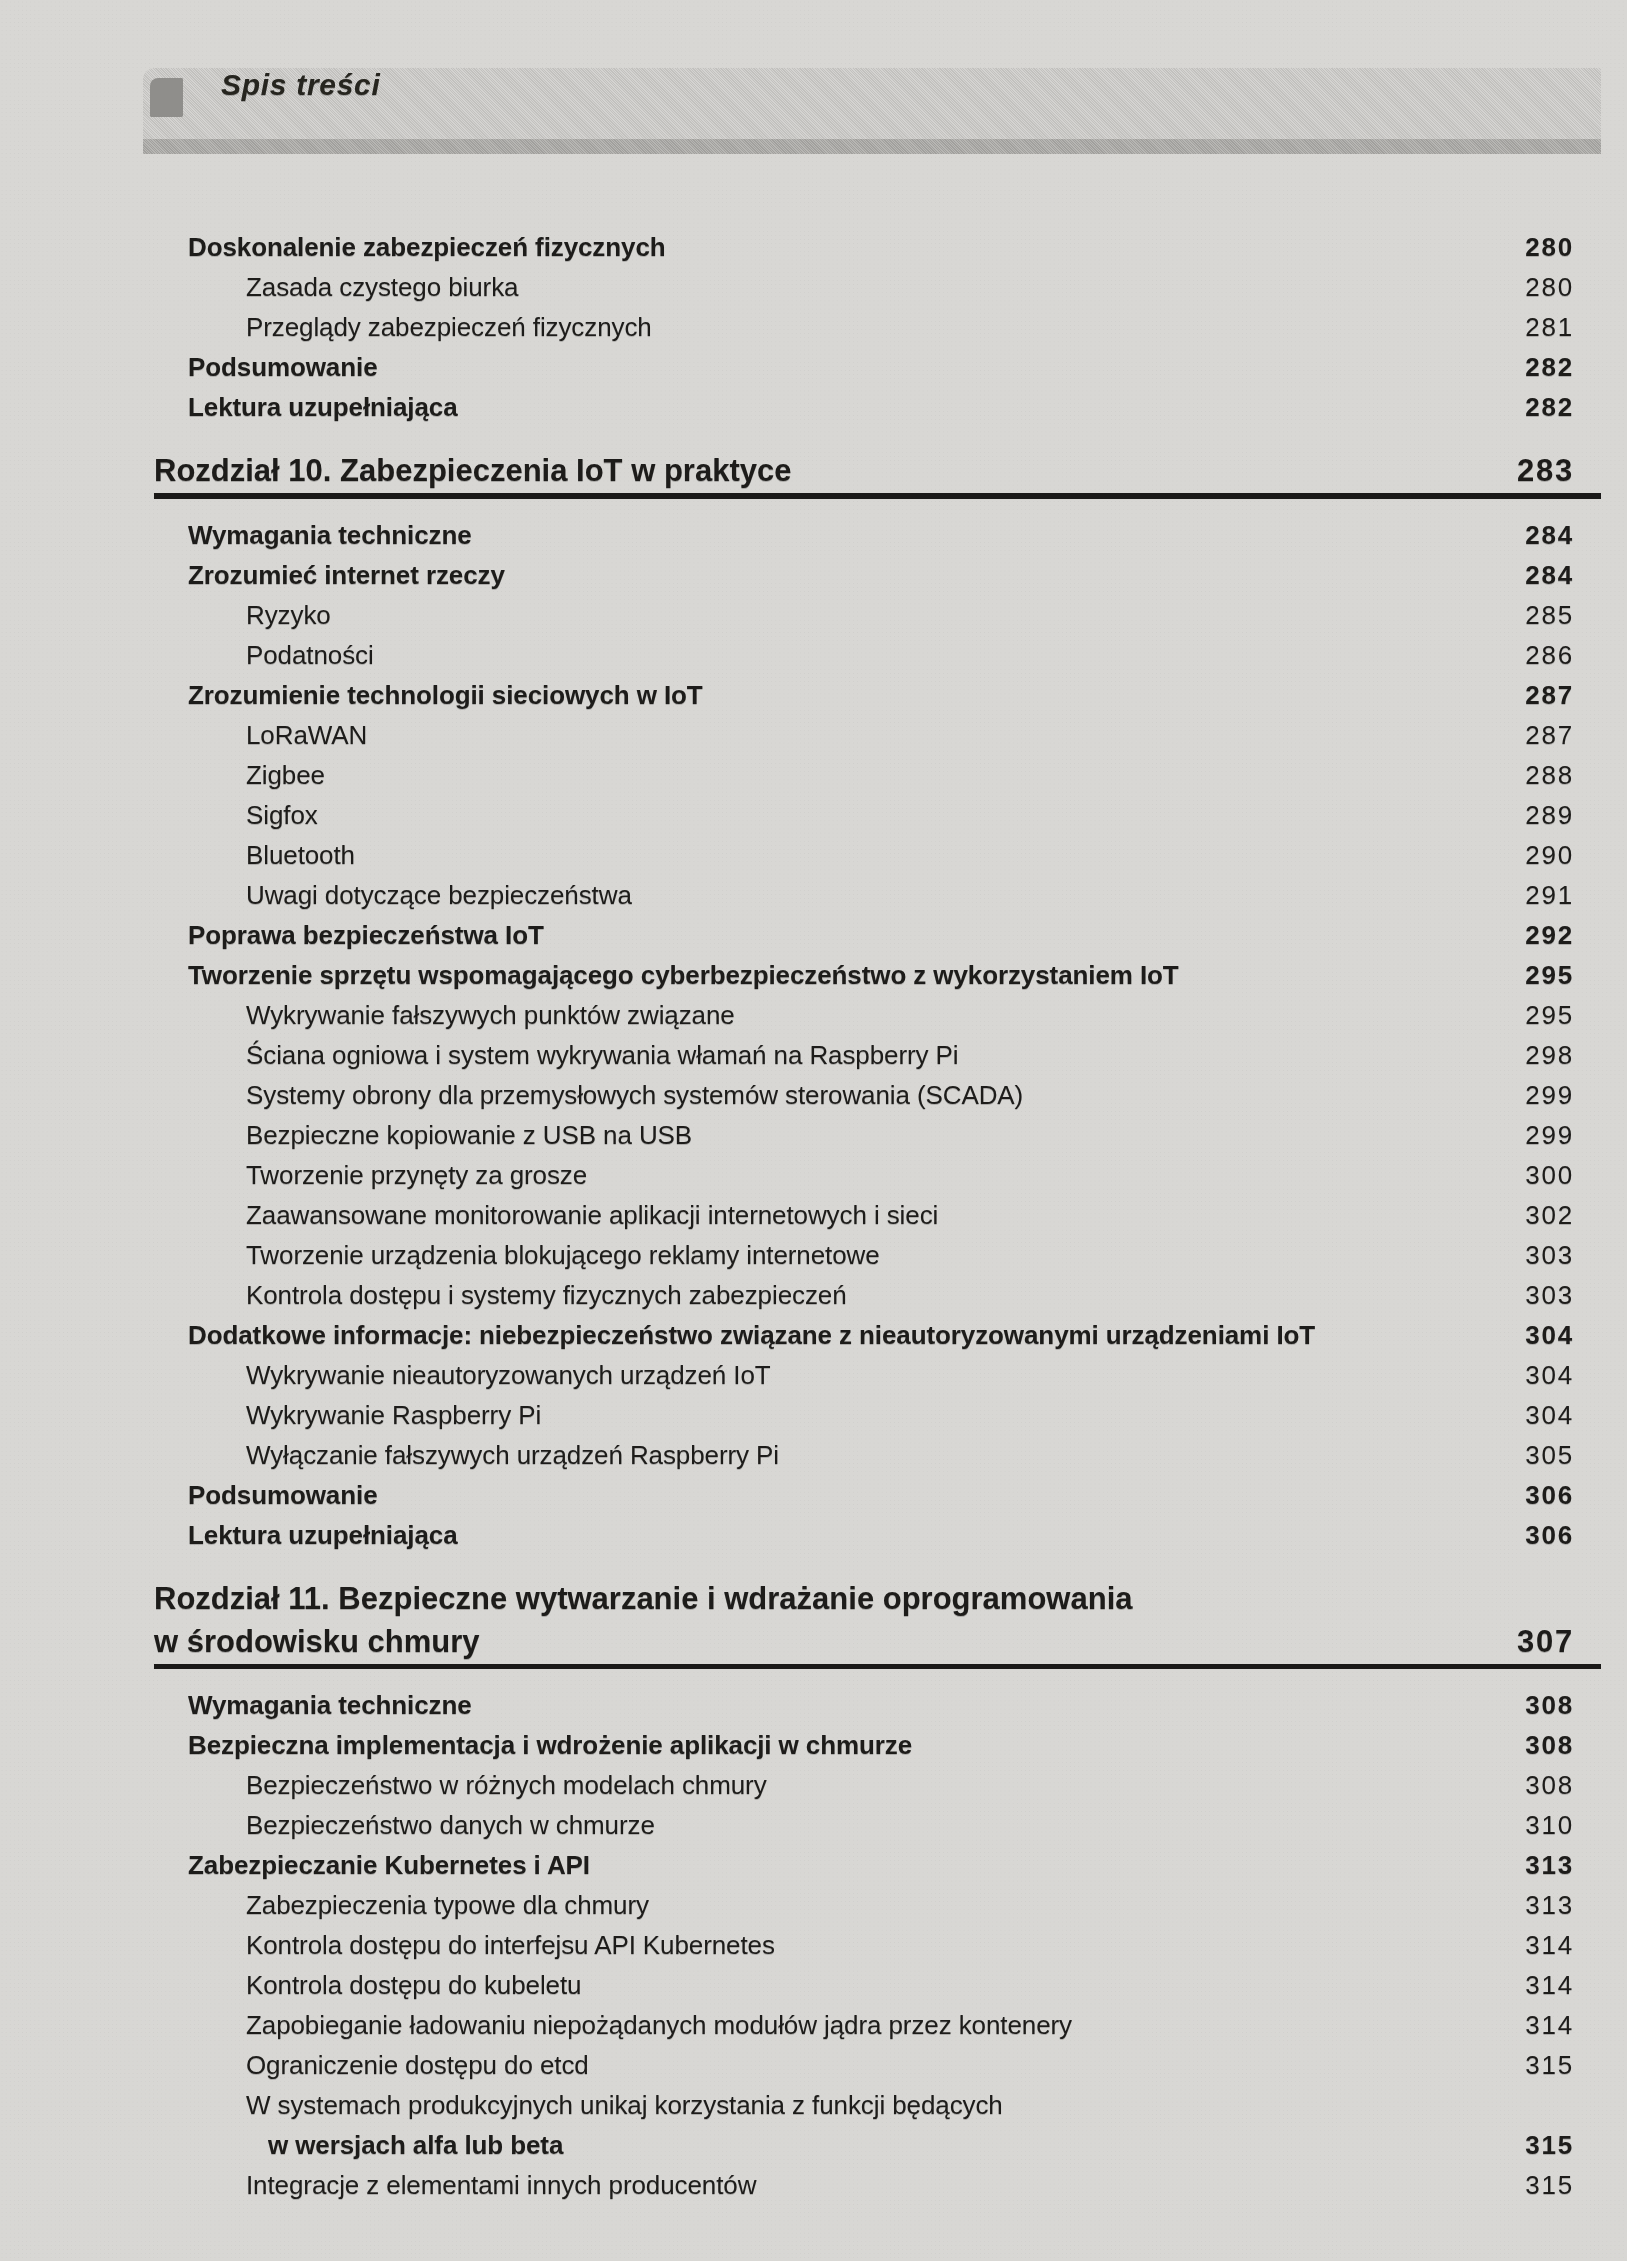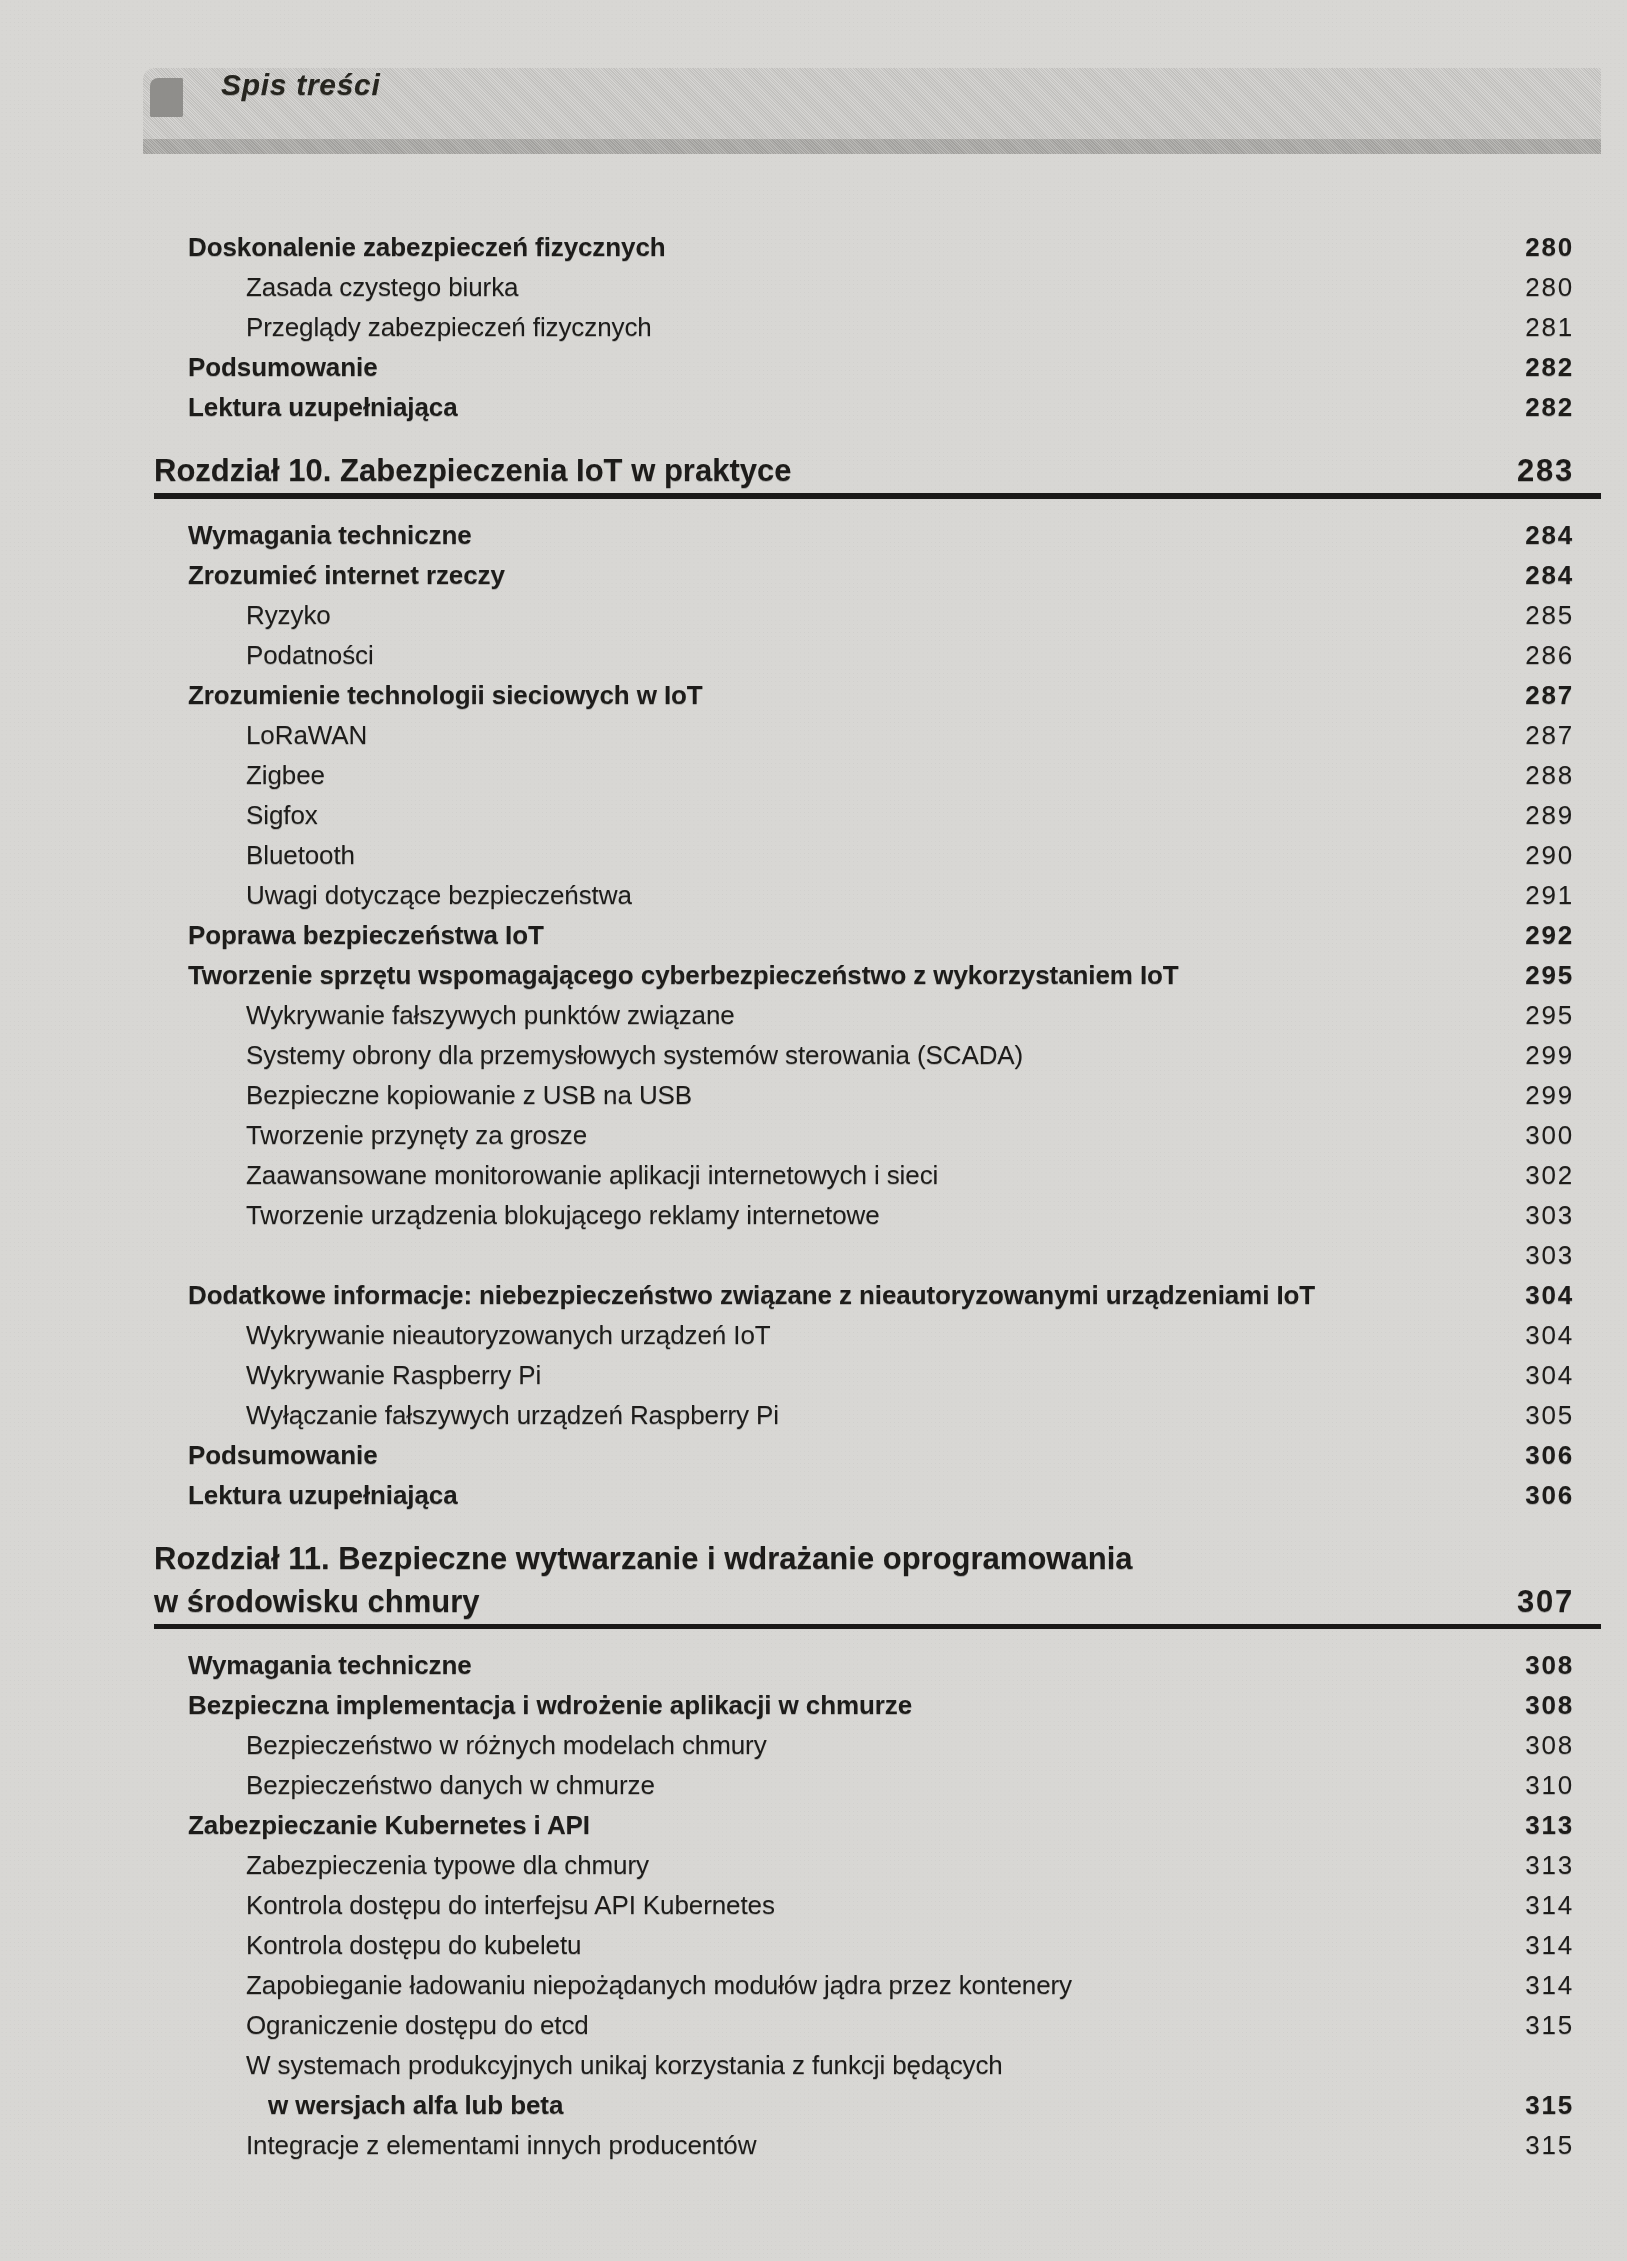--- a/index.html
+++ b/index.html
@@ -180,20 +180,24 @@
         <div class="row lvl0 b">
           <span class="label">Tworzenie sprzętu wspomagającego cyberbezpieczeństwo z wykorzystaniem IoT</span>
           <span class="num">295</span>
         </div>
 
         <div class="row lvl1">
           <span class="label">Wykrywanie fałszywych punktów związane</span>
           <span class="num">295</span>
         </div>
 
+        <div class="row lvl1">
+          <span class="label">Ściana ogniowa i system wykrywania włamań na Raspberry Pi</span>
+          <span class="num">298</span>
+        </div>
 
         <div class="row lvl1">
           <span class="label">Systemy obrony dla przemysłowych systemów sterowania (SCADA)</span>
           <span class="num">299</span>
         </div>
 
         <div class="row lvl1">
           <span class="label">Bezpieczne kopiowanie z USB na USB</span>
           <span class="num">299</span>
         </div>
@@ -207,20 +211,21 @@
           <span class="label">Zaawansowane monitorowanie aplikacji internetowych i sieci</span>
           <span class="num">302</span>
         </div>
 
         <div class="row lvl1">
           <span class="label">Tworzenie urządzenia blokującego reklamy internetowe</span>
           <span class="num">303</span>
         </div>
 
         <div class="row lvl1">
+          <span class="label">Kontrola dostępu i systemy fizycznych zabezpieczeń</span>
           <span class="num">303</span>
         </div>
 
         <div class="row lvl0 b">
           <span class="label">Dodatkowe informacje: niebezpieczeństwo związane z nieautoryzowanymi urządzeniami IoT</span>
           <span class="num">304</span>
         </div>
 
         <div class="row lvl1">
           <span class="label">Wykrywanie nieautoryzowanych urządzeń IoT</span>

